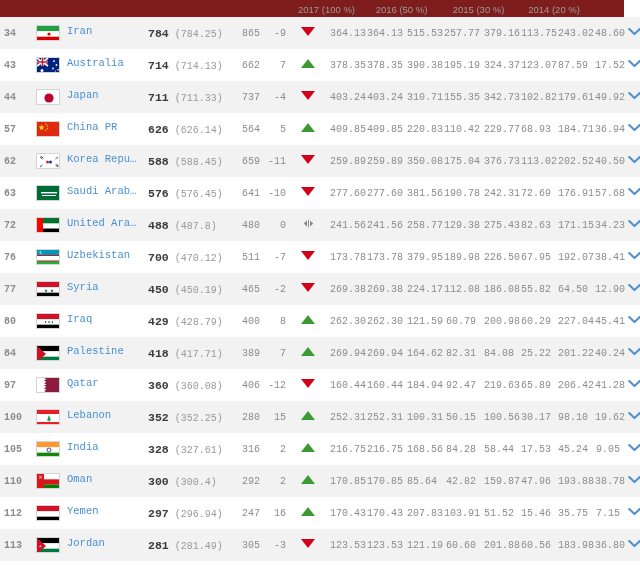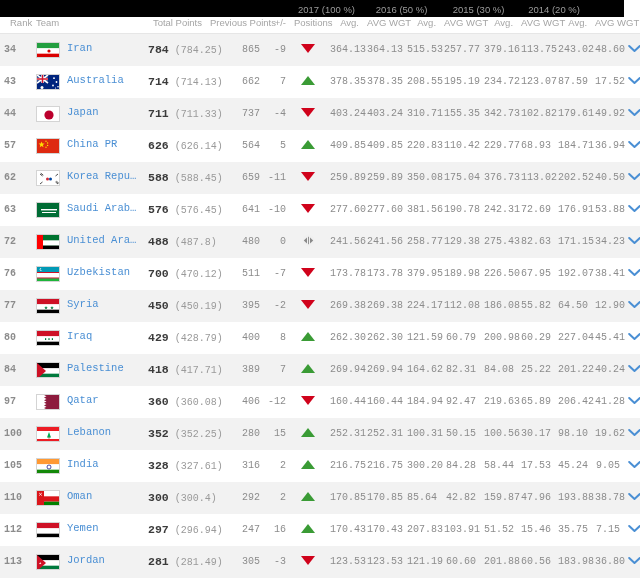--- a/index.html
+++ b/index.html
@@ -15,21 +15,21 @@
     border-collapse: collapse;
     table-layout: fixed;
   }
   
   .grp-row th {
     font-size: 9.5px;
     font-weight: 400;
     color: #9b9b9b;
     text-align: center;
     padding: 4px 0 2px 0;
-    background: #000000;
+    background: #7f1d1d;
     border: none;
     white-space: nowrap;
   }
   .sub-row th {
     font-size: 9.5px;
     font-weight: 400;
     color: #a5a5a5;
     padding: 0 4px 5px 4px;
     background: #ffffff;
     border-bottom: 1px solid #e6e6e6;
@@ -131,37 +131,20 @@
   </colgroup>
   <thead>
     <tr class="grp-row" id="group-header-row">
         <th colspan="5"></th>
         <th colspan="2">2017 (100 %)</th>
         <th colspan="2">2016 (50 %)</th>
         <th colspan="2">2015 (30 %)</th>
         <th colspan="2">2014 (20 %)</th>
         <th colspan="1"></th>
       </tr>
-    <tr class="sub-row" id="sub-header-row">
-        <th class="th-rank">Rank</th>
-        <th class="th-team">Team</th>
-        <th class="th-num">Total Points</th>
-        <th class="th-num">Previous Points</th>
-        <th class="th-pm">+/-</th>
-        <th class="th-pos">Positions</th>
-        <th class="th-avg">Avg.</th>
-        <th class="th-avg">AVG WGT</th>
-        <th class="th-avg">Avg.</th>
-        <th class="th-avg">AVG WGT</th>
-        <th class="th-avg">Avg.</th>
-        <th class="th-avg">AVG WGT</th>
-        <th class="th-avg">Avg.</th>
-        <th class="th-avg">AVG WGT</th>
-        <th class="th-blank"></th>
-      </tr>
   </thead>
   <tbody id="table-body">
       <tr class="odd">
         <td class="c-rank">34</td>
         <td class="c-team">
           <div class="team-cell">
             <span class="flag"><svg width="24" height="16" viewBox="0 0 24 16" preserveAspectRatio="none">
                 <rect width="24" height="5.33" fill="#239f40"></rect>
                 <rect y="5.33" width="24" height="5.34" fill="#fff"></rect>
                 <rect y="10.67" width="24" height="5.33" fill="#da0000"></rect>
@@ -205,23 +188,23 @@
               </svg></span>
             <span class="team-name">Australia</span>
           </div>
         </td>
         <td class="c-total"><span class="tp-main">714</span> <span class="tp-exact">(714.13)</span></td>
         <td class="c-prev">662</td>
         <td class="c-pm">7</td>
         <td class="c-pos"><span class="arrow up"></span></td>
         <td class="c-avg">378.35</td>
         <td class="c-avg">378.35</td>
-        <td class="c-avg">208.55</td>
+        <td class="c-avg">390.38</td>
         <td class="c-avg">195.19</td>
-        <td class="c-avg">234.72</td>
+        <td class="c-avg">324.37</td>
         <td class="c-avg">123.07</td>
         <td class="c-avg">87.59</td>
         <td class="c-avg">17.52</td>
         <td class="c-exp"><span class="chev"><svg width="13" height="9" viewBox="0 0 13 9">
               <path d="M1.2 2 L6.5 7 L11.8 2" fill="none" stroke="#4a8fd4" stroke-width="2" stroke-linecap="round" stroke-linejoin="round"></path>
             </svg></span></td>
       </tr>
       <tr class="odd">
         <td class="c-rank">44</td>
         <td class="c-team">
@@ -334,21 +317,21 @@
         <td class="c-prev">641</td>
         <td class="c-pm">-10</td>
         <td class="c-pos"><span class="arrow down"></span></td>
         <td class="c-avg">277.60</td>
         <td class="c-avg">277.60</td>
         <td class="c-avg">381.56</td>
         <td class="c-avg">190.78</td>
         <td class="c-avg">242.31</td>
         <td class="c-avg">72.69</td>
         <td class="c-avg">176.91</td>
-        <td class="c-avg">53.88</td>
+        <td class="c-avg">57.68</td>
         <td class="c-exp"><span class="chev"><svg width="13" height="9" viewBox="0 0 13 9">
               <path d="M1.2 2 L6.5 7 L11.8 2" fill="none" stroke="#4a8fd4" stroke-width="2" stroke-linecap="round" stroke-linejoin="round"></path>
             </svg></span></td>
       </tr>
       <tr class="odd">
         <td class="c-rank">72</td>
         <td class="c-team">
           <div class="team-cell">
             <span class="flag"><svg width="24" height="16" viewBox="0 0 24 16" preserveAspectRatio="none">
                 <rect width="24" height="16" fill="#00732f"></rect>
@@ -425,21 +408,21 @@
                 <rect width="24" height="5.33" fill="#ce1126"></rect>
                 <rect y="5.33" width="24" height="5.34" fill="#fff"></rect>
                 <rect y="10.67" width="24" height="5.33" fill="#000"></rect>
         <polygon points="9,7 9.5,8.2 10.8,8.2 9.8,9 10.2,10.2 9,9.5 7.8,10.2 8.2,9 7.2,8.2 8.5,8.2" fill="#007a3d"></polygon>
         <polygon points="15,7 15.5,8.2 16.8,8.2 15.8,9 16.2,10.2 15,9.5 13.8,10.2 14.2,9 13.2,8.2 14.5,8.2" fill="#007a3d"></polygon>
               </svg></span>
             <span class="team-name">Syria</span>
           </div>
         </td>
         <td class="c-total"><span class="tp-main">450</span> <span class="tp-exact">(450.19)</span></td>
-        <td class="c-prev">395</td>
+        <td class="c-prev">465</td>
         <td class="c-pm">-2</td>
         <td class="c-pos"><span class="arrow down"></span></td>
         <td class="c-avg">269.38</td>
         <td class="c-avg">269.38</td>
         <td class="c-avg">224.17</td>
         <td class="c-avg">112.08</td>
         <td class="c-avg">186.08</td>
         <td class="c-avg">55.82</td>
         <td class="c-avg">64.50</td>
         <td class="c-avg">12.90</td>
@@ -579,21 +562,21 @@
               </svg></span>
             <span class="team-name">India</span>
           </div>
         </td>
         <td class="c-total"><span class="tp-main">328</span> <span class="tp-exact">(327.61)</span></td>
         <td class="c-prev">316</td>
         <td class="c-pm">2</td>
         <td class="c-pos"><span class="arrow up"></span></td>
         <td class="c-avg">216.75</td>
         <td class="c-avg">216.75</td>
-        <td class="c-avg">300.20</td>
+        <td class="c-avg">168.56</td>
         <td class="c-avg">84.28</td>
         <td class="c-avg">58.44</td>
         <td class="c-avg">17.53</td>
         <td class="c-avg">45.24</td>
         <td class="c-avg">9.05</td>
         <td class="c-exp"><span class="chev"><svg width="13" height="9" viewBox="0 0 13 9">
               <path d="M1.2 2 L6.5 7 L11.8 2" fill="none" stroke="#4a8fd4" stroke-width="2" stroke-linecap="round" stroke-linejoin="round"></path>
             </svg></span></td>
       </tr>
       <tr class="odd">

